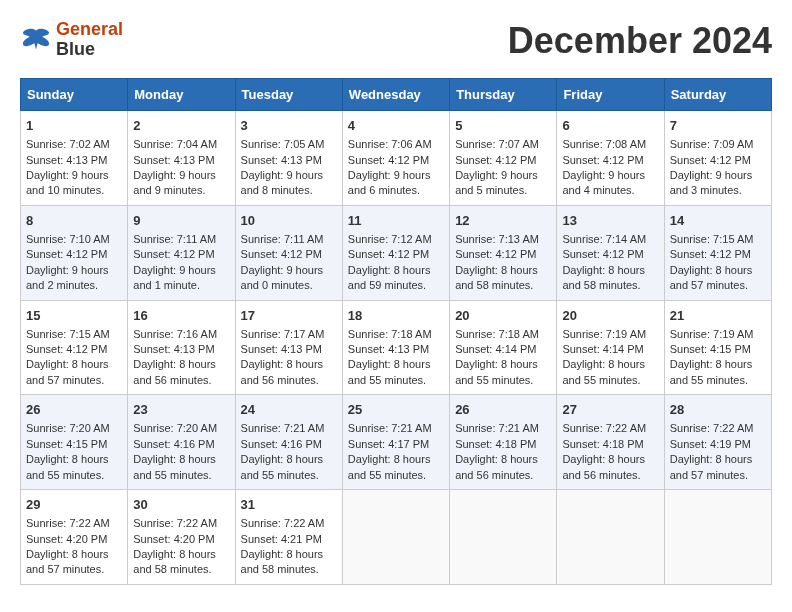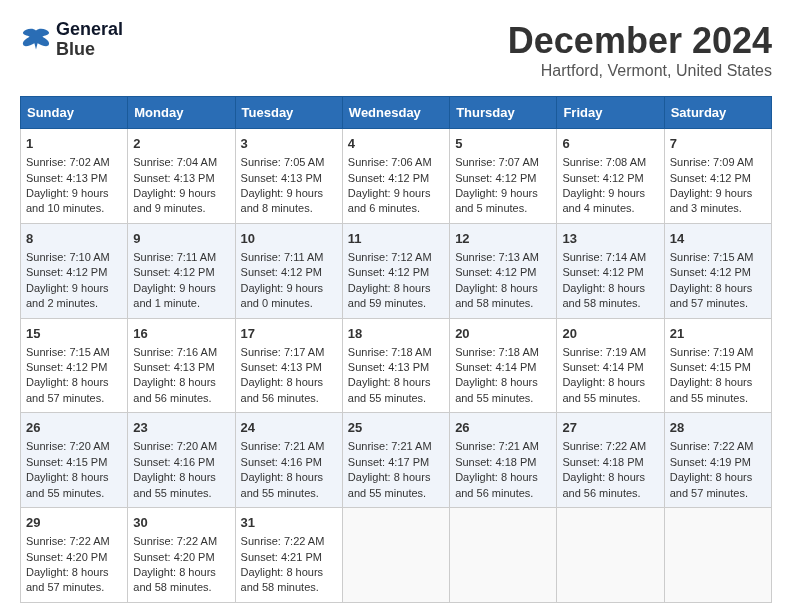--- a/index.html
+++ b/index.html
@@ -21,21 +21,21 @@
       align-items: center;
       gap: 4px;
     }
     .logo-text {
       font-size: 18px;
       font-weight: bold;
       color: #333;
       line-height: 1.1;
     }
     .logo-text span {
-      color: #0f172a;
+      color: #c2410c;
     }
     .logo-bird {
       width: 32px;
       height: 32px;
     }
     .title-block {
       text-align: right;
     }
     .title-block h1 {
       font-size: 36px;
@@ -94,21 +94,20 @@
     <svg class="logo-bird" viewBox="0 0 40 40">
       <path d="M20 8 C24 4, 34 6, 36 10 C38 14, 30 14, 28 16 C32 18, 38 22, 36 26 C34 30, 26 26, 22 24 L20 32 L18 24 C14 26, 6 30, 4 26 C2 22, 8 18, 12 16 C10 14, 2 14, 4 10 C6 6, 16 4, 20 8Z" fill="#2a6db5"></path>
     </svg>
     <div class="logo-text">
       <div><span>General</span></div>
       <div>Blue</div>
     </div>
   </div>
   <div class="title-block">
     <h1>December 2024</h1>
-    <h2>Hartford, Vermont, United States</h2>
   </div>
 </div>
 
 <table>
   <thead>
     <tr>
     <th>Sunday</th>
         <th>Monday</th>
         <th>Tuesday</th>
         <th>Wednesday</th>

